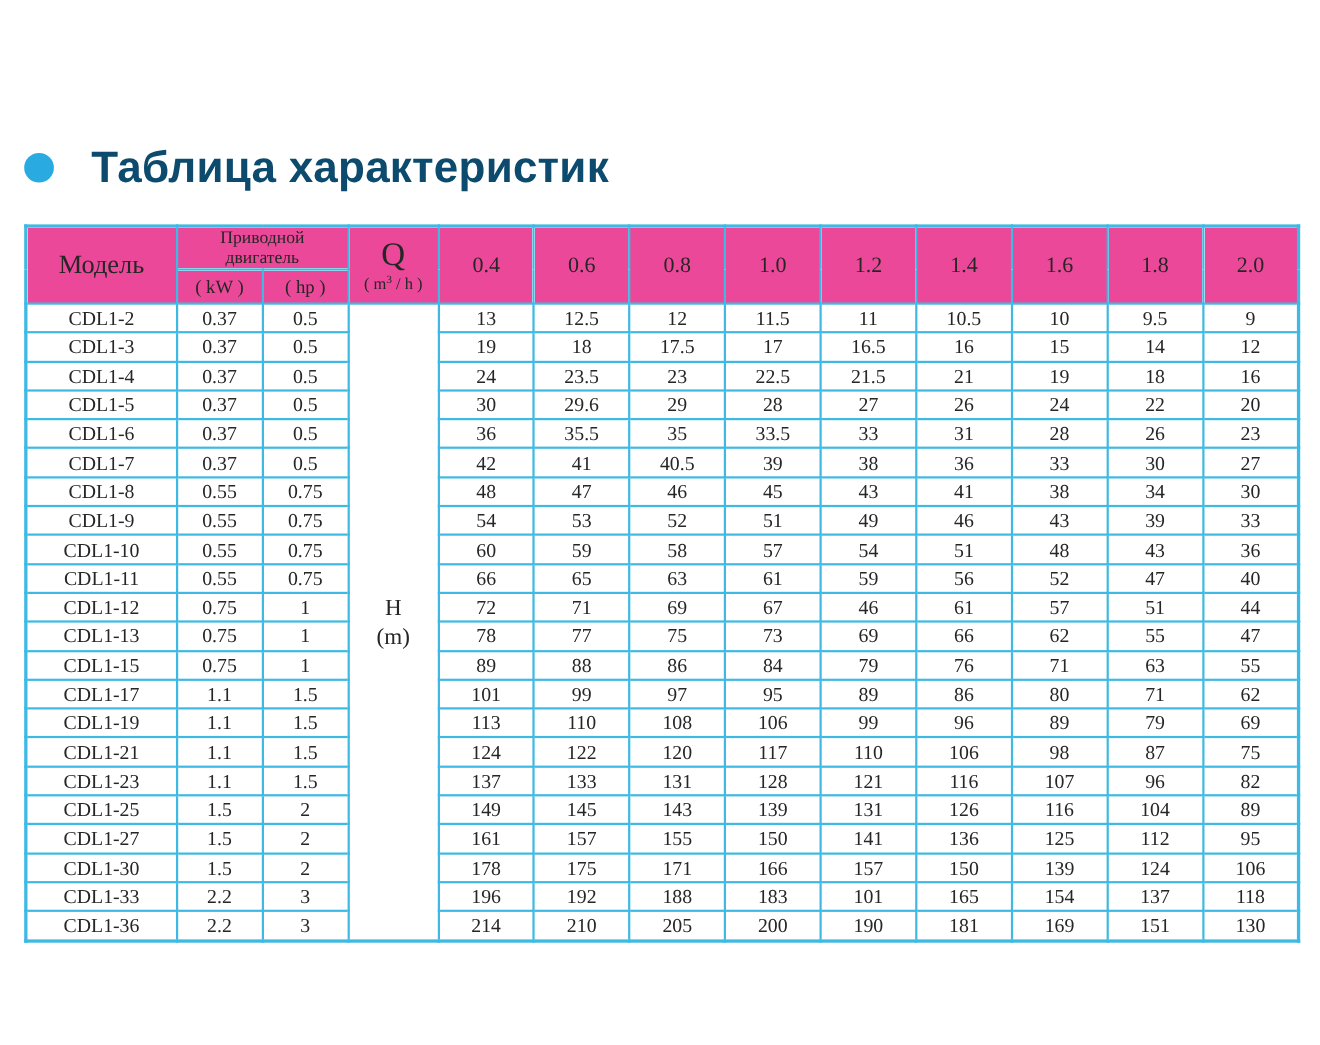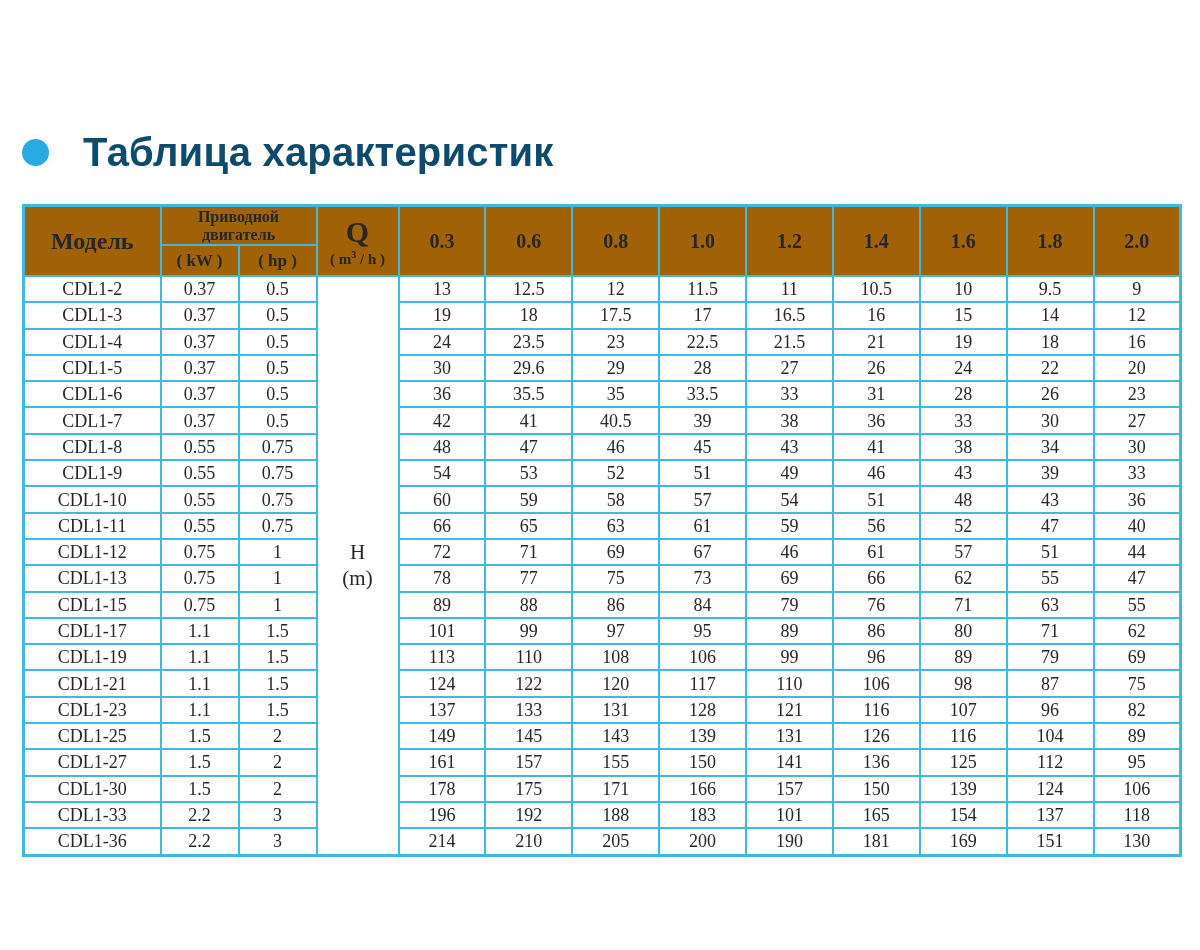--- a/index.html
+++ b/index.html
@@ -43,22 +43,22 @@
   }
   .spec-table th, .spec-table td {
     border: 2px solid #3db9e3;
     text-align: center;
     vertical-align: middle;
     padding: 0;
     color: #262626;
     overflow: hidden;
   }
   .spec-table thead th {
-    background: #a16207;
-    font-weight: 700;
+    background: #ec4899;
+    font-weight: 400;
   }
   .r1 th { height: 37px; }
   .r2 th { height: 29px; }
   .model-h { font-size: 24px; }
   .motor-h { font-size: 16px; line-height: 1.08; }
   .motor-h .wrap { max-width: 110px; margin: 0 auto; }
   .sub-h { font-size: 17px; }
   .q-h { line-height: 1; }
   .q-sym { font-size: 30px; line-height: 1; padding-top: 2px; }
   .q-unit { font-size: 15px; line-height: 1.2; padding-top: 2px; }
@@ -107,21 +107,21 @@
       <tr class="r1" id="head-row-1">
         <th rowspan="2" class="model-h">Модель</th>
         <th colspan="2" class="motor-h">
           <div class="wrap">Приводной двигатель</div>
         </th>
         <th rowspan="2" class="q-h">
           <div class="q-sym">Q</div>
           <div class="q-unit"><span>( m</span><sup>3</sup><span> / h )</span></div>
         </th>
 
-      <th rowspan="2" class="flow-h">0.3</th>
+      <th rowspan="2" class="flow-h">0.4</th>
           <th rowspan="2" class="flow-h">0.6</th>
           <th rowspan="2" class="flow-h">0.8</th>
           <th rowspan="2" class="flow-h">1.0</th>
           <th rowspan="2" class="flow-h">1.2</th>
           <th rowspan="2" class="flow-h">1.4</th>
           <th rowspan="2" class="flow-h">1.6</th>
           <th rowspan="2" class="flow-h">1.8</th>
           <th rowspan="2" class="flow-h">2.0</th>
         </tr>
       <tr class="r2">

